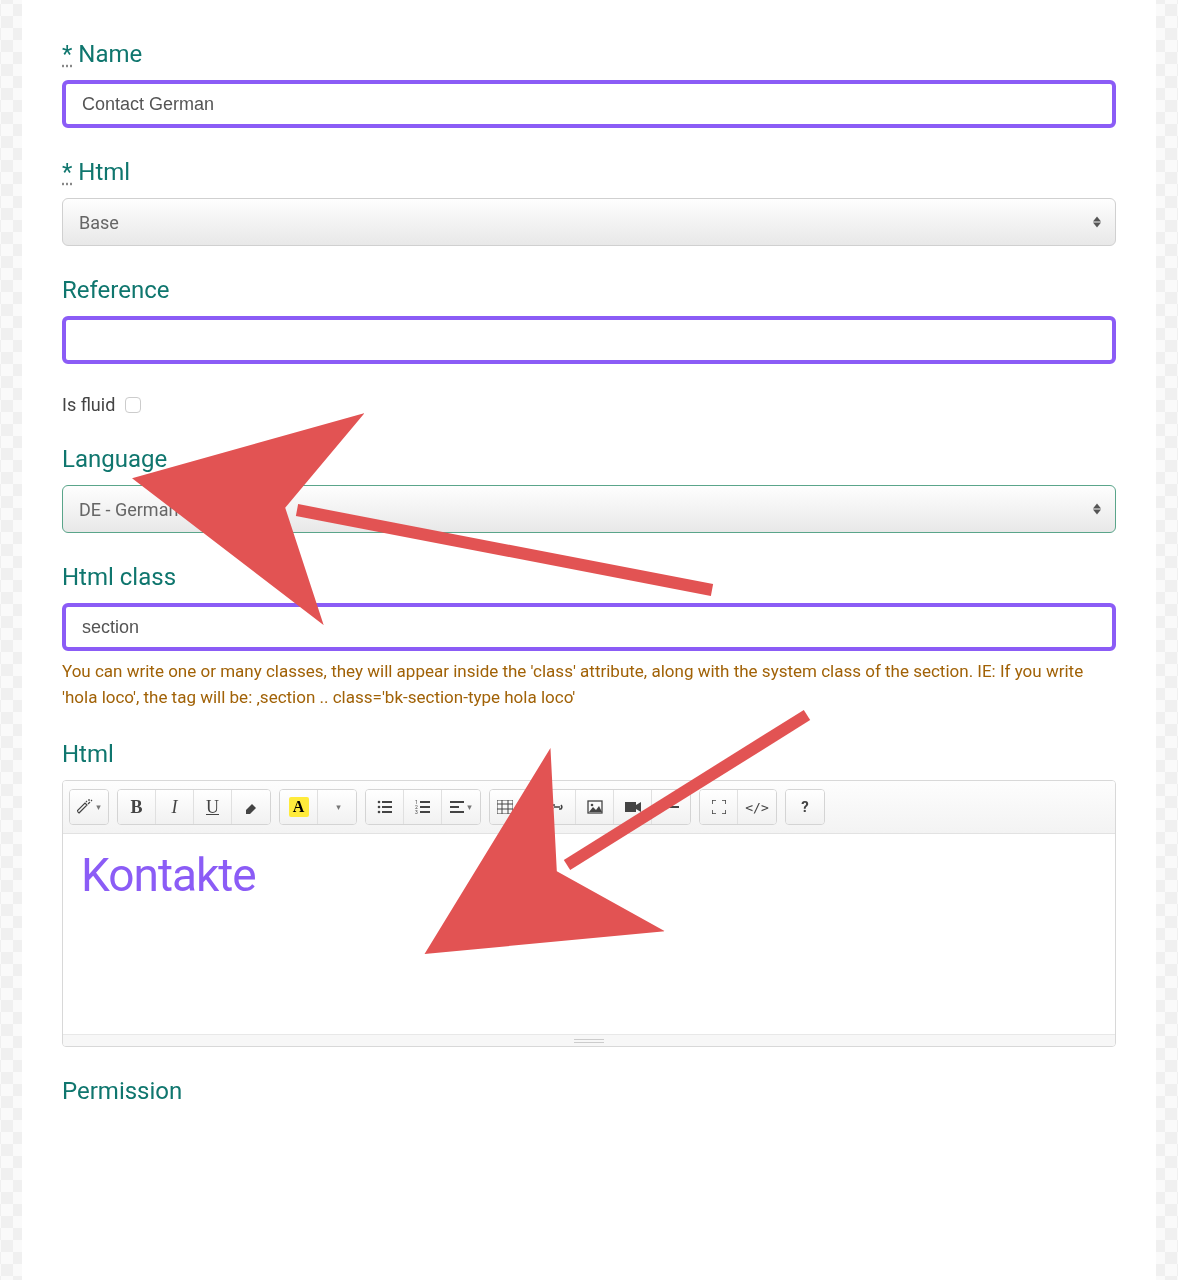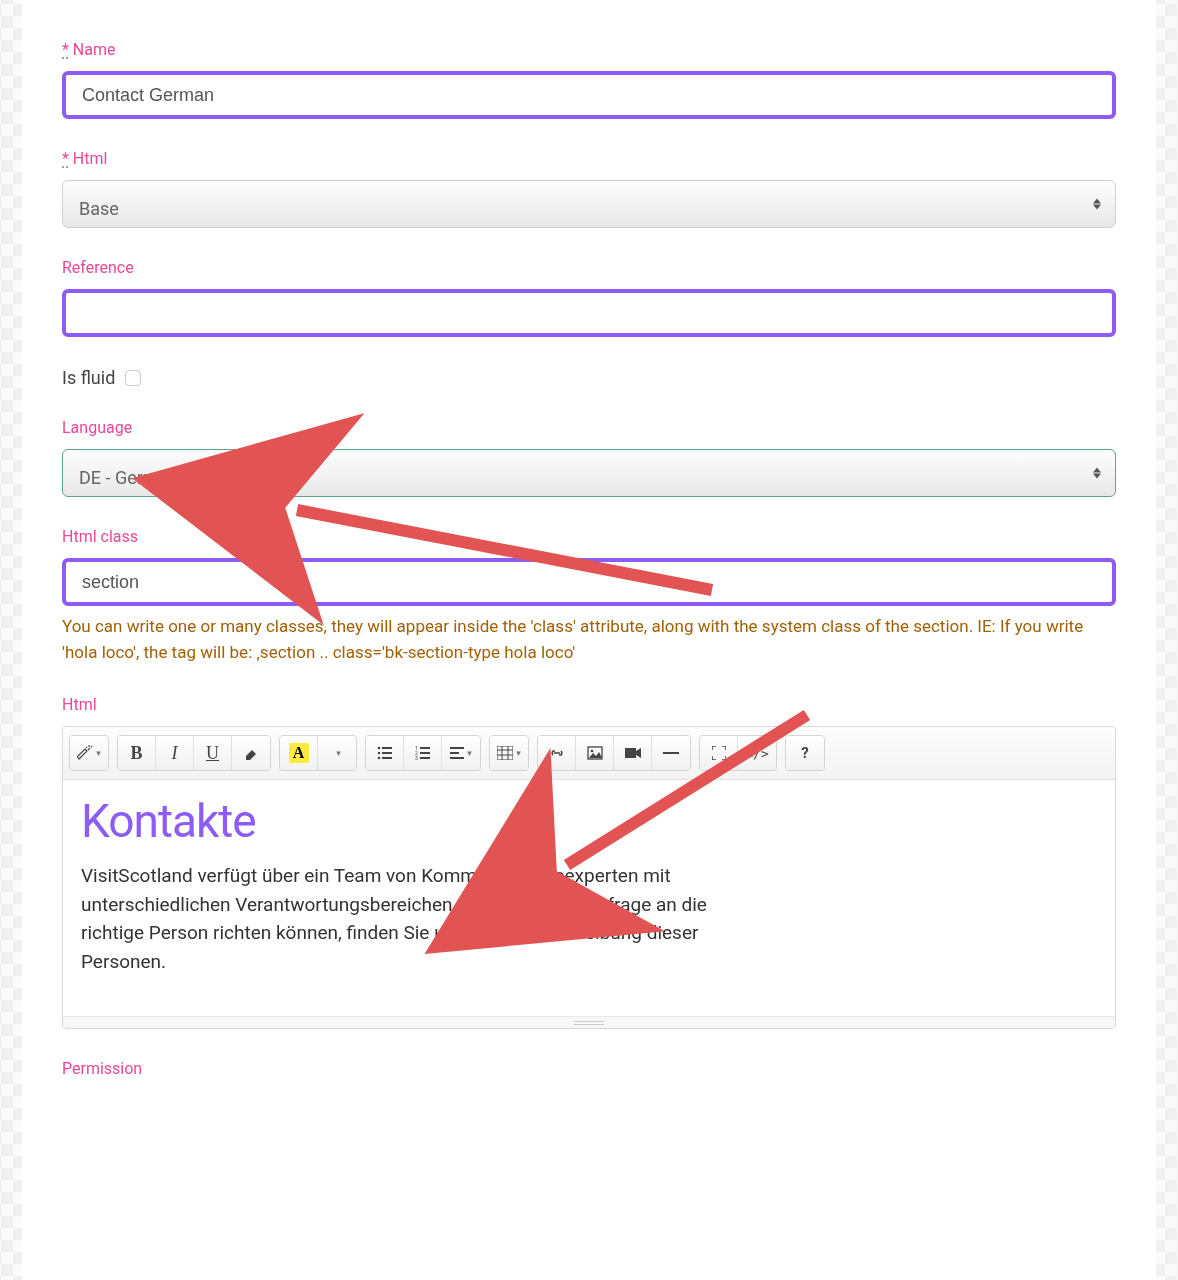--- a/index.html
+++ b/index.html
@@ -15,22 +15,22 @@
   }
   .panel {
     background: #fff;
     width: 100%;
     min-height: 1280px;
     padding: 40px;
     position: relative;
   }
   .form-group { margin-bottom: 30px; }
   .form-label {
-    font-size: 16px;
-    color: #ec4899;
+    font-size: 24px;
+    color: #0f766e;
     display: block;
     margin-bottom: 12px;
   }
   .required-star {
     text-decoration: underline dotted #888;
     text-underline-offset: 3px;
   }
   .form-control {
     width: 100%;
     height: 48px;
@@ -39,26 +39,26 @@
     padding: 0 16px;
     font-size: 18px;
     color: #555;
     background: #fff;
   }
   .form-select {
     width: 100%;
     height: 48px;
     border: 1px solid #d0d0d0;
     border-radius: 6px;
-    padding: 0 40px 8px 16px;
+    padding: 0 40px 0 16px;
     font-size: 18px;
     color: #666;
     background: linear-gradient(#fefefe, #e8e8e8);
     position: relative;
-    display: flex; align-items: flex-end;
+    display: flex; align-items: center;
     cursor: pointer;
   }
   .form-select.highlight { border: 1px solid #5aa58a; }
   .select-caret {
     position: absolute; right: 12px; top: 50%; transform: translateY(-50%);
     width: 12px; display:flex; flex-direction:column; align-items:center; gap:1px;
     color:#555;
   }
   .caret-up {
     width:0;height:0;border-left:4px solid transparent;border-right:4px solid transparent;border-bottom:5px solid #555;
@@ -287,21 +287,20 @@
           <div class="tb-btn" style="font-family:monospace;font-size:13px;">&lt;/&gt;</div>
         </div>
 
         <div class="btn-group">
           <div class="tb-btn" style="font-weight:bold;">?</div>
         </div>
 
       </div>
       <div class="editor-body">
         <div class="editor-h1">Kontakte</div>
-        <div class="editor-p">VisitScotland verfügt über ein Team von Kommunikationsexperten mit unterschiedlichen Verantwortungsbereichen. Damit Sie Ihre Anfrage an die richtige Person richten können, finden Sie unten eine Beschreibung dieser Personen.</div>
       </div>
       <div class="editor-resize"></div>
     </div>
   </div>
 
   <div class="form-group" style="margin-bottom:17px">
     <label class="form-label">Permission</label>
   </div>
 
   <svg class="arrows" width="1034" height="1280">

